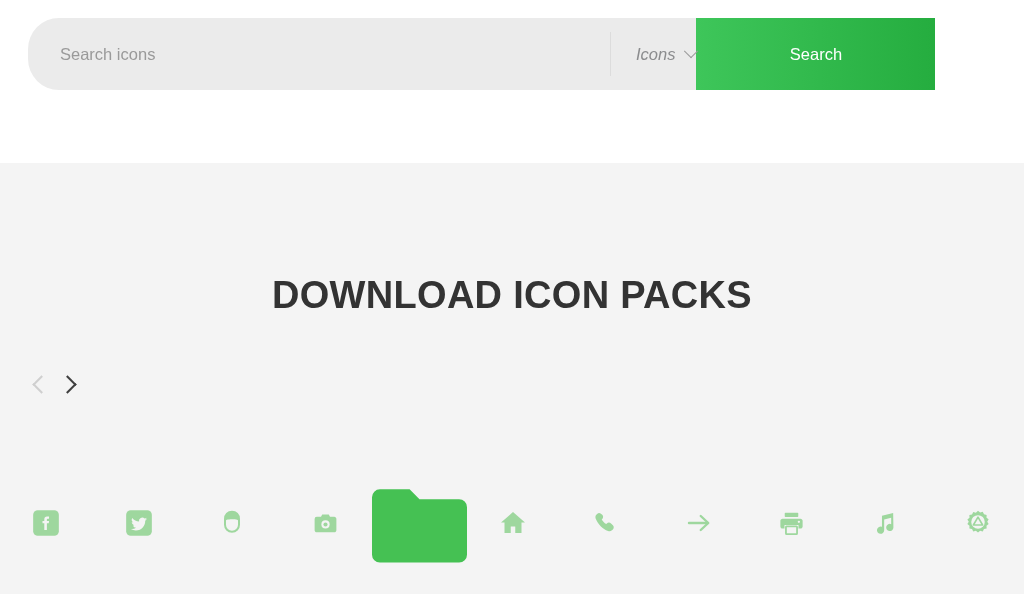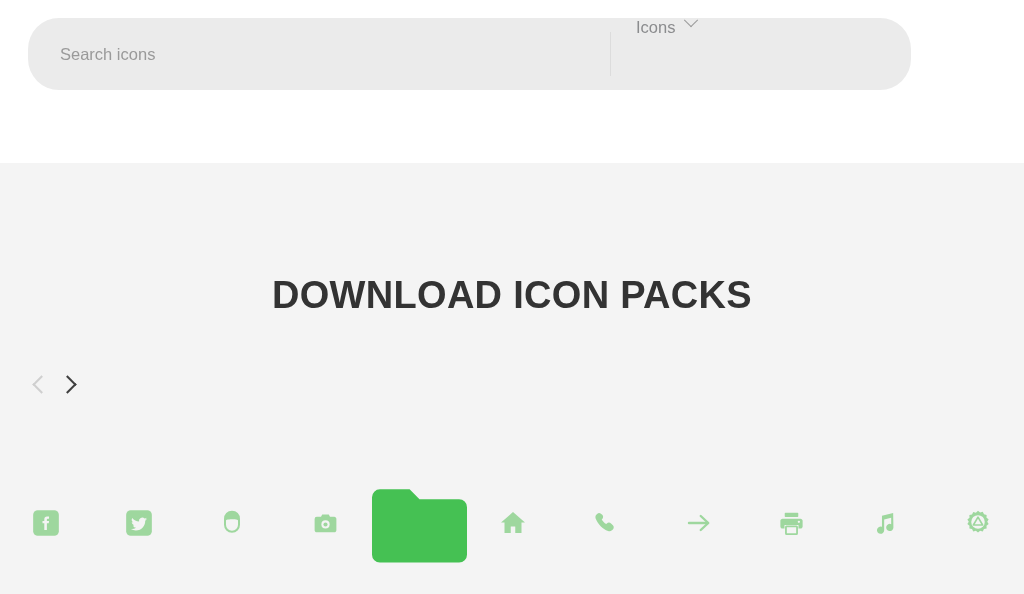--- a/index.html
+++ b/index.html
@@ -51,23 +51,25 @@
   }
   .divider {
     width: 1px;
     background: #dcdcdc;
     margin: 14px 0;
     flex: 0 0 1px;
   }
   .category {
     flex: 1 1 auto;
     display: flex;
+    align-items: center;
     padding-left: 25px;
     cursor: pointer;
     user-select: none;
+    font-style: italic;
   }
   .category-label {
     font-size: 16.5px;
     color: #8b8c8e;
   }
   .chev-down {
     margin-left: 11px;
     display: inline-block;
     width: 9px;
     height: 9px;
@@ -190,20 +192,21 @@
 
     <input class="search-input" type="text" placeholder="Search icons" style="">
 
     <div class="divider"></div>
 
     <div class="category">
       <span class="category-label">Icons</span>
       <span class="chev-down"></span>
     </div>
 
+    <button class="search-button">Search</button>
   </div>
 </div>
 
 <div class="main">
 
   <h1 class="page-title">DOWNLOAD ICON PACKS</h1>
 
   <div class="tabs-row">
 
     <div class="tab-arrow left">

